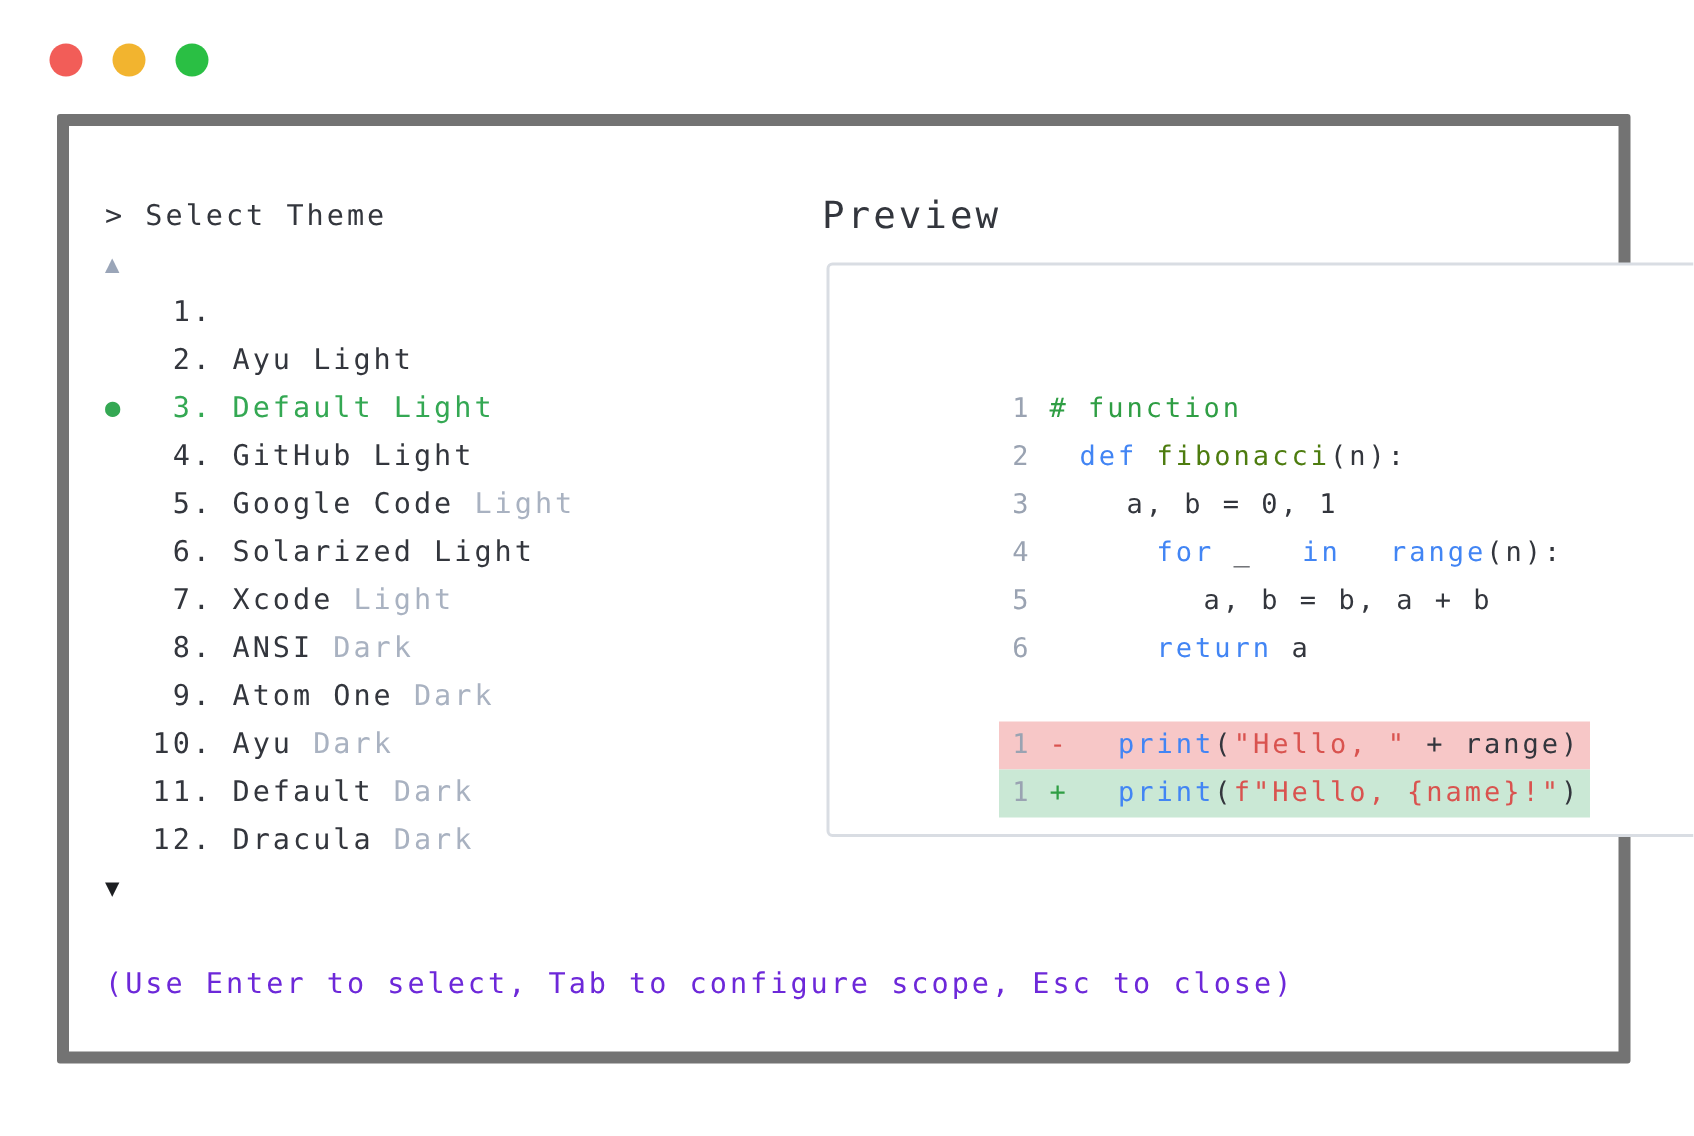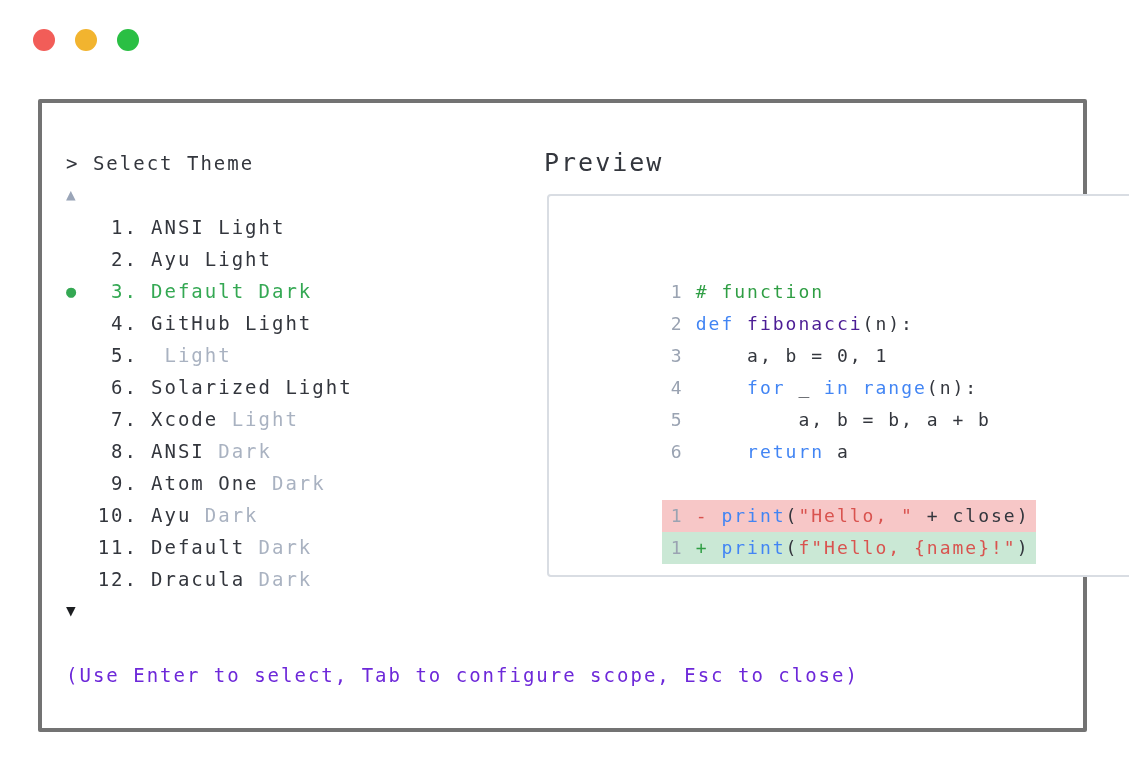--- a/index.html
+++ b/index.html
@@ -9,22 +9,22 @@
   }
   
   .lights{position:absolute;left:33px;top:29px;display:flex;gap:20px;}
   .light{width:22px;height:22px;border-radius:50%;}
   .light.red{background:#f25d58;}
   .light.yellow{background:#f2b42f;}
   .light.green{background:#2abf44;}
 
   
   .panel{
-    position:absolute;left:38px;top:99px;width:1049px;height:633px;
-    background:#ffffff;border:4px solid #737373;border-radius:2px;box-sizing:border-box;
+    position:absolute;left:38px;top:76px;width:1049px;height:633px;
+    background:#ffffff;border:8px solid #737373;border-radius:2px;box-sizing:border-box;
   }
 
   
   .list{position:absolute;left:24px;top:44px;font-size:19px;letter-spacing:2px;color:#33363d;}
   .row{height:32px;line-height:32px;display:flex;white-space:pre;align-items:center;}
   .prompt{color:#33363d;}
   .arrow{font-size:16px;}
   .arrow-up{color:#9aa5b8;}
   .arrow-down{color:#1c1e21;}
   .marker{width:26px;color:#34a853;font-size:17px;line-height:32px;}
@@ -40,22 +40,22 @@
     font-size:25px;letter-spacing:2px;color:#33363d;
   }
   .pv-box{
     position:absolute;left:505px;top:91px;width:593px;height:383px;box-sizing:border-box;
     border:2px solid #d9dde3;border-radius:4px;background:#ffffff;
     padding:48px 0 0 18px;overflow:hidden;
   }
   .cline{height:32px;line-height:32px;white-space:pre;font-size:18px;letter-spacing:2px;color:#33363d;}
   .lnum{display:inline-block;width:14px;text-align:right;color:#9aa3b2;margin-right:12px;}
   .t-pl{color:#33363d;}
-  .t-kw{color:#4285f4;}
-  .t-fn{color:#4c1d95;}
+  .t-kw{color:#4285f4;margin-left:20px;}
+  .t-fn{color:#4d7c0f;}
   .t-str{color:#d9534f;}
   .t-com{color:#2f9e44;}
   .t-min{color:#d9534f;}
   .t-plus{color:#2f9e44;}
   .dline{margin-left:-8px;height:32px;line-height:32px;white-space:pre;font-size:18px;letter-spacing:2px;}
   .hl{display:inline-block;padding:0 6px 0 8px;height:32px;line-height:32px;}
   .hl.removed{background:#f7c7c7;}
   .hl.added{background:#cae8d5;}
 </style>
 </head>
@@ -69,33 +69,33 @@
     <span class="light green"></span>
   </div>
 
   <div class="panel">
 
     <div class="list">
       <div class="row prompt">&gt; Select Theme</div>
       <div class="row"><span class="arrow arrow-up">▲</span></div>
 
       <div class="row">
-        <span class="marker"></span><span class="num">1.</span><span class="name">ANSI Light</span><span class="suffix"></span>
+        <span class="marker"></span><span class="num">1.</span><span class="suffix"></span>
       </div>
       <div class="row">
         <span class="marker"></span><span class="num">2.</span><span class="name">Ayu Light</span><span class="suffix"></span>
       </div>
       <div class="row sel">
-        <span class="marker">●</span><span class="num">3.</span><span class="name">Default Dark</span><span class="suffix"></span>
+        <span class="marker">●</span><span class="num">3.</span><span class="name">Default Light</span><span class="suffix"></span>
       </div>
       <div class="row">
         <span class="marker"></span><span class="num">4.</span><span class="name">GitHub Light</span><span class="suffix"></span>
       </div>
       <div class="row">
-        <span class="marker"></span><span class="num">5.</span><span class="suffix"> Light</span>
+        <span class="marker"></span><span class="num">5.</span><span class="name">Google Code</span><span class="suffix"> Light</span>
       </div>
       <div class="row">
         <span class="marker"></span><span class="num">6.</span><span class="name">Solarized Light</span><span class="suffix"></span>
       </div>
       <div class="row">
         <span class="marker"></span><span class="num">7.</span><span class="name">Xcode</span><span class="suffix"> Light</span>
       </div>
       <div class="row">
         <span class="marker"></span><span class="num">8.</span><span class="name">ANSI</span><span class="suffix"> Dark</span>
       </div>
@@ -133,21 +133,21 @@
         <span class="lnum">4</span><span class="t-pl">    </span><span class="t-kw">for</span><span class="t-pl"> _ </span><span class="t-kw">in</span><span class="t-pl"> </span><span class="t-kw">range</span><span class="t-pl">(n):</span>
       </div>
       <div class="cline">
         <span class="lnum">5</span><span class="t-pl">        a, b = b, a + b</span>
       </div>
       <div class="cline">
         <span class="lnum">6</span><span class="t-pl">    </span><span class="t-kw">return</span><span class="t-pl"> a</span>
       </div>
       <div class="cline"></div>
       <div class="dline">
-        <span class="hl removed"><span class="lnum">1</span><span class="t-min">- </span><span class="t-kw">print</span><span class="t-pl">(</span><span class="t-str">"Hello, "</span><span class="t-pl"> + close)</span></span>
+        <span class="hl removed"><span class="lnum">1</span><span class="t-min">- </span><span class="t-kw">print</span><span class="t-pl">(</span><span class="t-str">"Hello, "</span><span class="t-pl"> + range)</span></span>
       </div>
       <div class="dline">
         <span class="hl added"><span class="lnum">1</span><span class="t-plus">+ </span><span class="t-kw">print</span><span class="t-pl">(</span><span class="t-str">f"Hello, {name}!"</span><span class="t-pl">)</span></span>
       </div>
     </div>
 
   </div>
 </div>
 
 </body></html>

